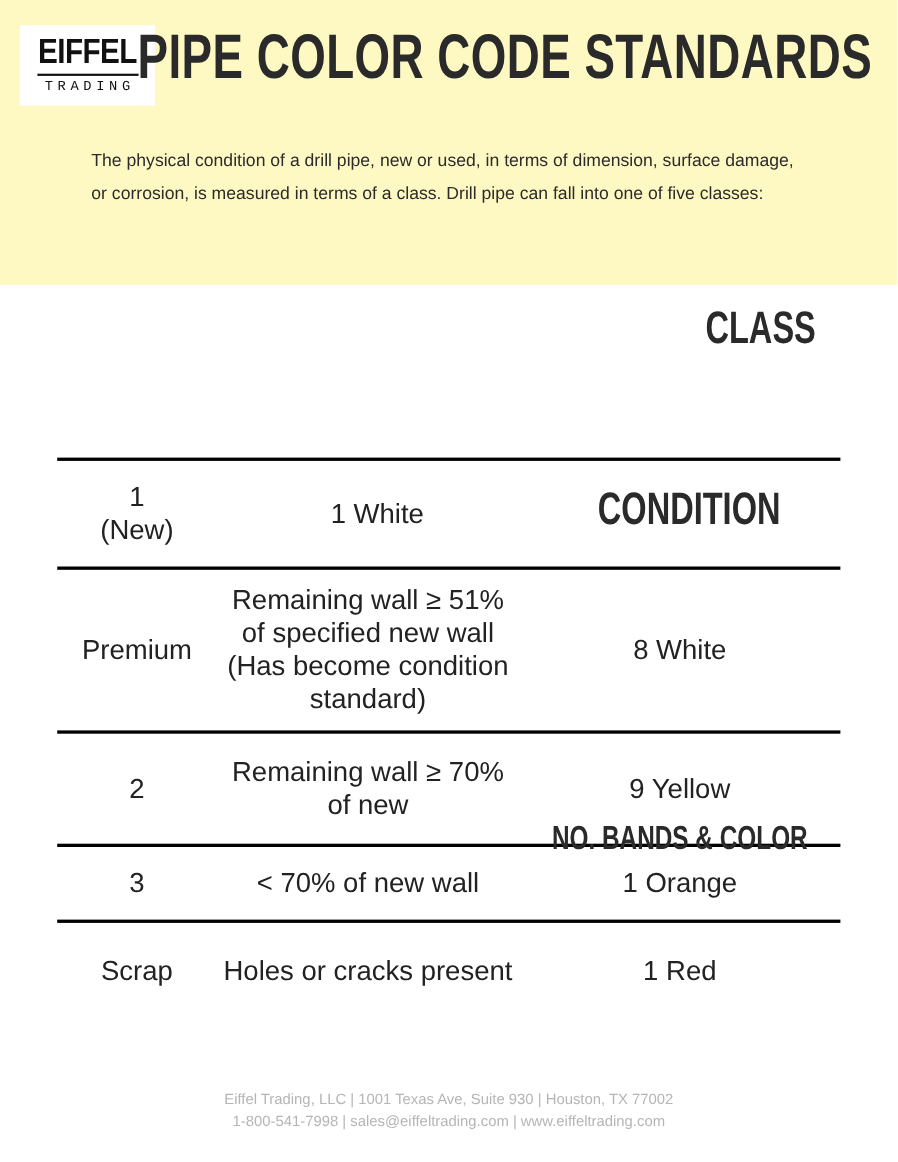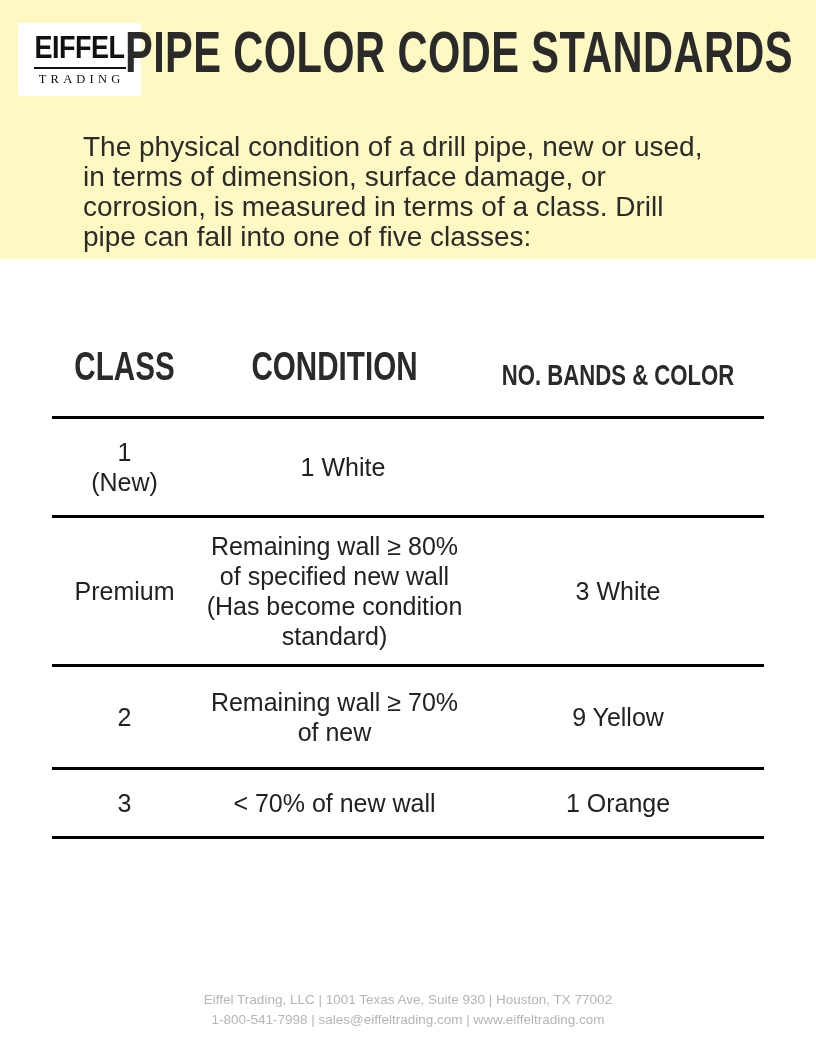--- a/index.html
+++ b/index.html
@@ -50,21 +50,21 @@
     transform: scaleY(1.18);
     transform-origin: center;
   }
   .logo-rule {
     width: 92px;
     height: 2px;
     background: #111111;
     margin: 6px 0 3px 0;
   }
   .logo-secondary {
-    font-family: Liberation Serif, serif;
+    font-family: Liberation Mono, monospace;
     font-size: 12.5px;
     line-height: 14px;
     letter-spacing: 4.2px;
     color: #111111;
     text-indent: 4.2px;
   }
 
   .header-title {
     position: absolute;
     right: 23px;
@@ -79,37 +79,38 @@
     transform: scaleX(0.80) scaleY(1.10);
     transform-origin: right top;
   }
 
   .intro-text {
     position: absolute;
     left: 83px;
     top: 132px;
     width: 640px;
     font-family: "Liberation Sans", sans-serif;
-    font-size: 28px;
+    font-size: 16px;
     line-height: 30px;
     color: #2b2b2b;
   }
 
   
   .pipe-table {
     position: absolute;
     left: 52px;
     top: 286px;
     width: 712px;
   }
 
   .table-header {
     display: flex;
     align-items: flex-end;
     height: 130px;
+    flex-direction: column;
   }
   .table-header .cell {
     text-align: center;
     font-family: "Liberation Sans", sans-serif;
     font-weight: bold;
     color: #2a2a2a;
   }
   .th-class, .th-condition {
     font-size: 37px;
     line-height: 40px;
@@ -203,26 +204,26 @@
     <div class="cell col-3">1 White</div>
   </div>
 
   <div class="rule"></div>
 
   <div class="table-row r2">
     <div class="cell col-1 cell-lines">
       <span>Premium</span>
     </div>
     <div class="cell col-2 cell-lines">
-      <span>Remaining wall ≥ 80%</span>
+      <span>Remaining wall ≥ 51%</span>
       <span>of specified new wall</span>
       <span>(Has become condition</span>
       <span>standard)</span>
     </div>
-    <div class="cell col-3">3 White</div>
+    <div class="cell col-3">8 White</div>
   </div>
 
   <div class="rule"></div>
 
   <div class="table-row r3">
     <div class="cell col-1 cell-lines">
       <span>2</span>
     </div>
     <div class="cell col-2 cell-lines">
       <span>Remaining wall ≥ 70%</span>
@@ -238,19 +239,28 @@
       <span>3</span>
     </div>
     <div class="cell col-2 cell-lines">
       <span>&lt; 70% of new wall</span>
     </div>
     <div class="cell col-3">1 Orange</div>
   </div>
 
   <div class="rule"></div>
 
+  <div class="table-row r5">
+    <div class="cell col-1 cell-lines">
+      <span>Scrap</span>
+    </div>
+    <div class="cell col-2 cell-lines">
+      <span>Holes or cracks present</span>
+    </div>
+    <div class="cell col-3">1 Red</div>
+  </div>
 
 </div>
 
 <div class="footer">
   <span>Eiffel Trading, LLC | 1001 Texas Ave, Suite 930 | Houston, TX 77002</span>
   <span>1-800-541-7998 | sales@eiffeltrading.com | www.eiffeltrading.com</span>
 </div>
 
 </body></html>

